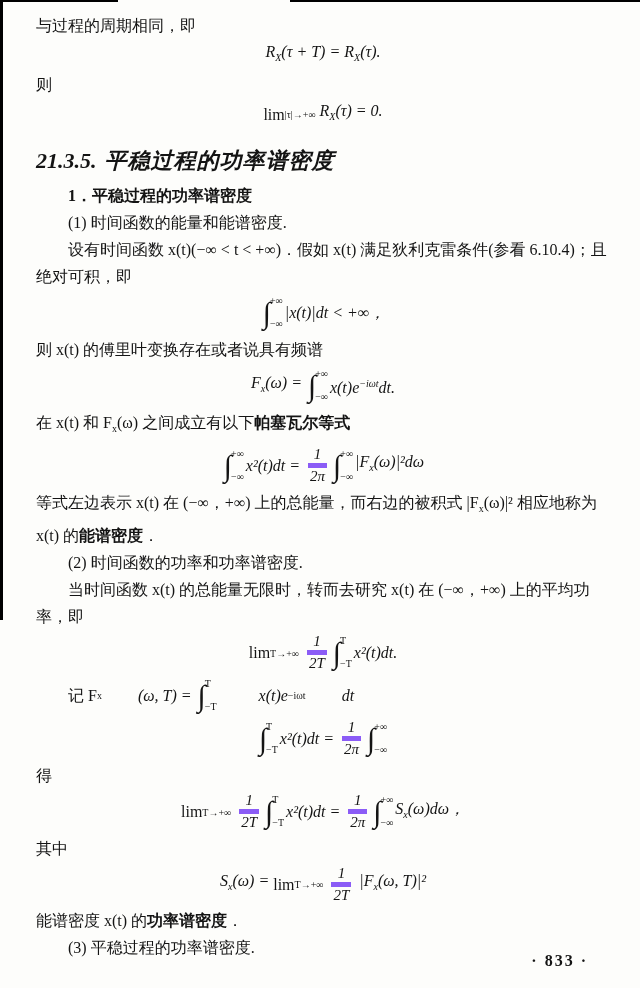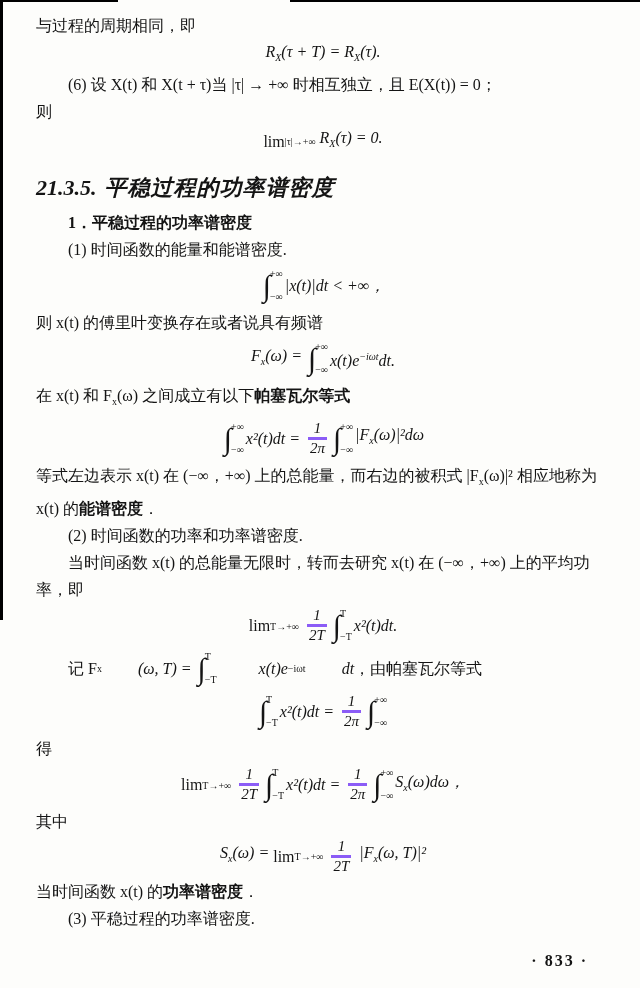--- a/index.html
+++ b/index.html
@@ -56,21 +56,21 @@
   .int-lims {
     display: inline-flex; flex-direction: column; justify-content: space-between;
     font-style: normal; font-size: 10px; line-height: 11px;
     padding: 2px 0 4px; margin-left: -1px;
   }
 
   .frac {
     display: inline-flex; flex-direction: column; text-align: center;
     font-size: 15px; line-height: 17px; margin: 0 4px;
   }
-  .frac .den { border-top: 3px solid #8b5cf6; padding: 0 2px; }
+  .frac .den { border-top: 5px solid #8b5cf6; padding: 0 2px; }
   .frac .num { padding: 0 2px; }
 
   .limop { display: inline-flex; flex-direction: row; align-items: center; margin: 0 4px 0 0; }
   .lim-word { font-style: normal; font-size: 16px; line-height: 17px; }
   .lim-under { font-style: normal; font-size: 10px; line-height: 11px; margin-top: 1px; }
 
   .para-formula { display: flex; align-items: center; padding-left: 2em; margin: 2px 0; }
   .para-formula .ptext { font-style: normal; }
   .para-formula .mtext { font-style: italic; white-space: pre; margin-left: 36px; }
 
@@ -92,37 +92,37 @@
   <div class="art art-left-strip"></div>
 
   <div class="content">
 
     <p class="para">与过程的周期相同，即</p>
 
     <div class="formula">
       <span class="fbody"><span>R</span><sub>X</sub><span>(τ + T) = R</span><sub>X</sub><span>(τ).</span></span>
     </div>
 
-    <p class="para ind">(6) 设 X(t) 和 X(t + τ)当 |τ| → +∞ 时相互独立，且 E(X(t)) = 0；</p>
     <p class="para">则</p>
 
     <div class="formula">
       <span class="limop">
           <span class="lim-word">lim</span>
           <span class="lim-under">|τ|→+∞</span>
         </span>
       <span class="fbody"><span>R</span><sub>X</sub><span>(τ) = 0.</span></span>
     </div>
 
     <h2 class="section-header">
       <span class="sec-num">21.3.5.</span><span>平稳过程的功率谱密度</span>
     </h2>
 
     <p class="para ind subhead">1．平稳过程的功率谱密度</p>
     <p class="para ind">(1) 时间函数的能量和能谱密度.</p>
+    <p class="para ind">设有时间函数 x(t)(−∞ &lt; t &lt; +∞)．假如 x(t) 满足狄利克雷条件(参看 6.10.4)；且绝对可积，即</p>
 
     <div class="formula">
       <span class="integral">
           <span class="int-glyph">∫</span>
           <span class="int-lims">
             <span>+∞</span>
             <span>−∞</span>
           </span>
         </span>
       <span class="fbody">|x(t)|dt &lt; +∞，</span>
@@ -198,21 +198,20 @@
       <span class="integral">
           <span class="int-glyph">∫</span>
           <span class="int-lims">
             <span>T</span>
             <span>−T</span>
           </span>
         </span>
       <span class="mtext"> x(t)e</span>
         <sup>−iωt</sup>
         <span class="mtext">dt</span>
-        <span class="ptext">，由帕塞瓦尔等式</span>
     </div>
 
     <div class="formula">
       <span class="integral">
           <span class="int-glyph">∫</span>
           <span class="int-lims">
             <span>T</span>
             <span>−T</span>
           </span>
         </span>
@@ -271,20 +270,20 @@
           <span class="lim-word">lim</span>
           <span class="lim-under">T→+∞</span>
         </span>
       <span class="frac">
           <span class="num">1</span>
           <span class="den">2T</span>
         </span>
       <span class="fbody"><span> |F</span><sub>x</sub><span>(ω, T)|²</span></span>
     </div>
 
-    <p class="para"><span>当时间函数 x(t) 的</span><span class="bold">功率谱密度</span><span>．</span></p>
+    <p class="para"><span>能谱密度 x(t) 的</span><span class="bold">功率谱密度</span><span>．</span></p>
 
     <p class="para ind">(3) 平稳过程的功率谱密度.</p>
 
   </div>
 
   <div class="pagenum">· 833 ·</div>
 </div>
 
 </body></html>

